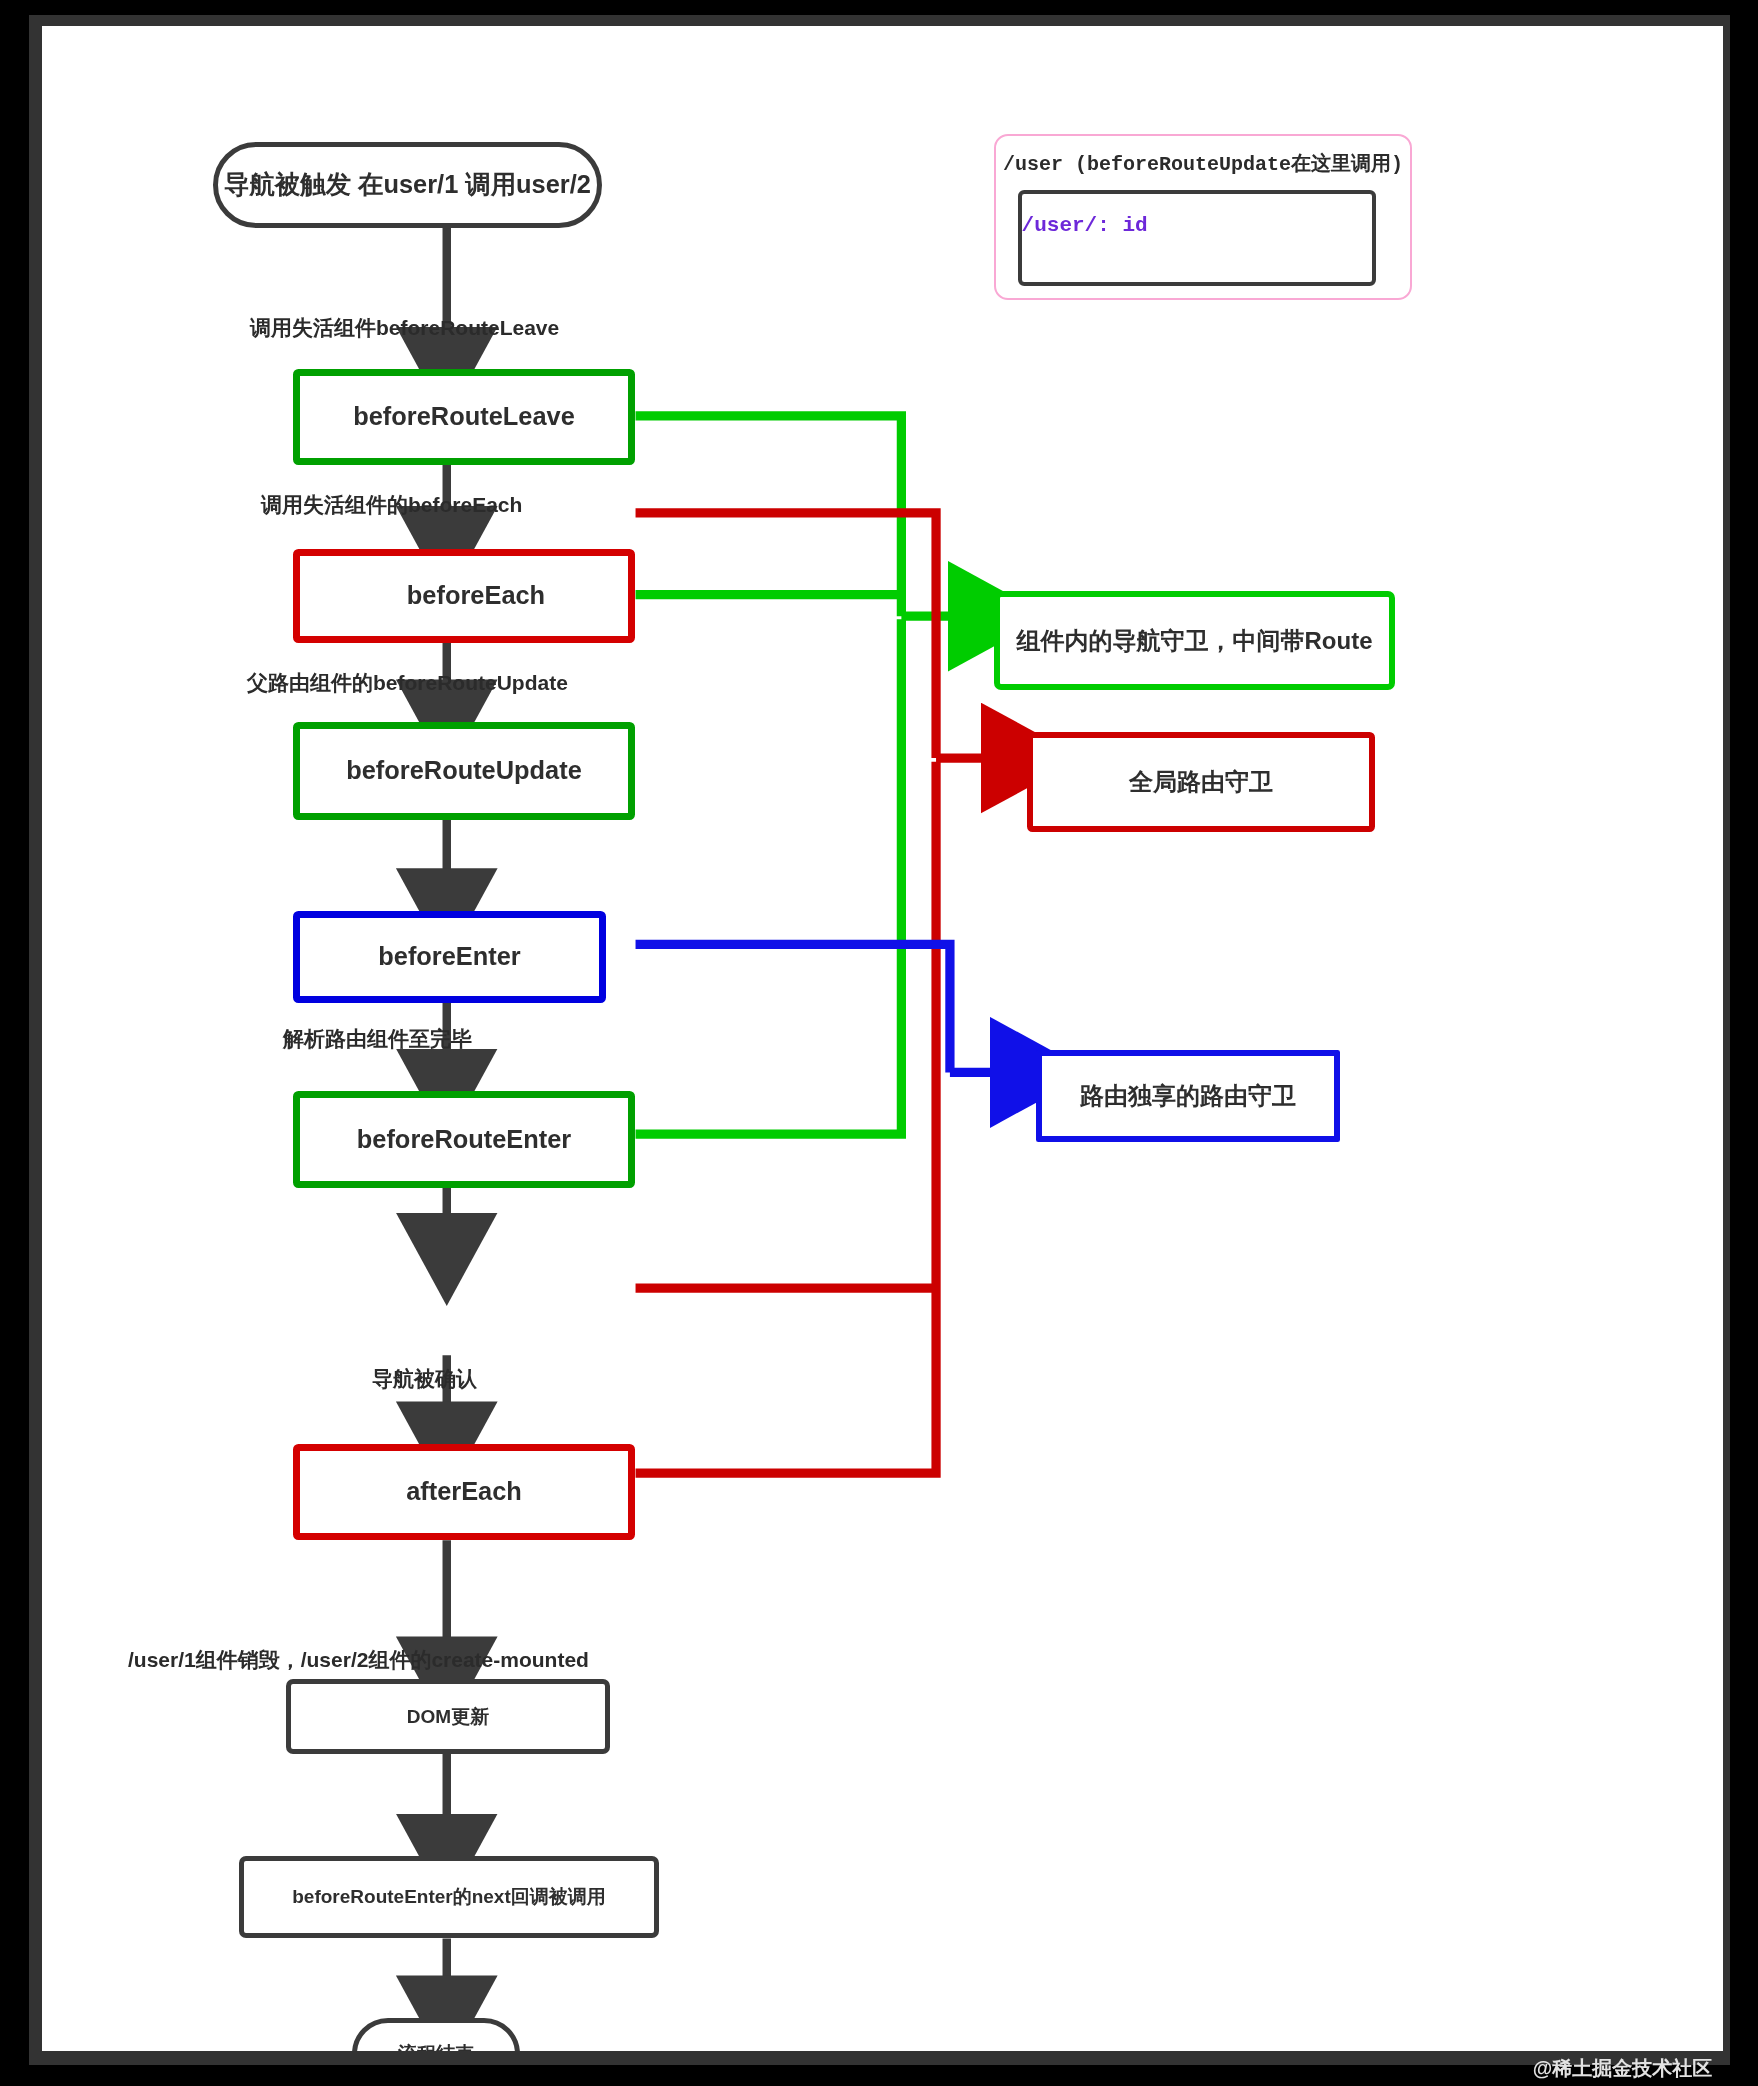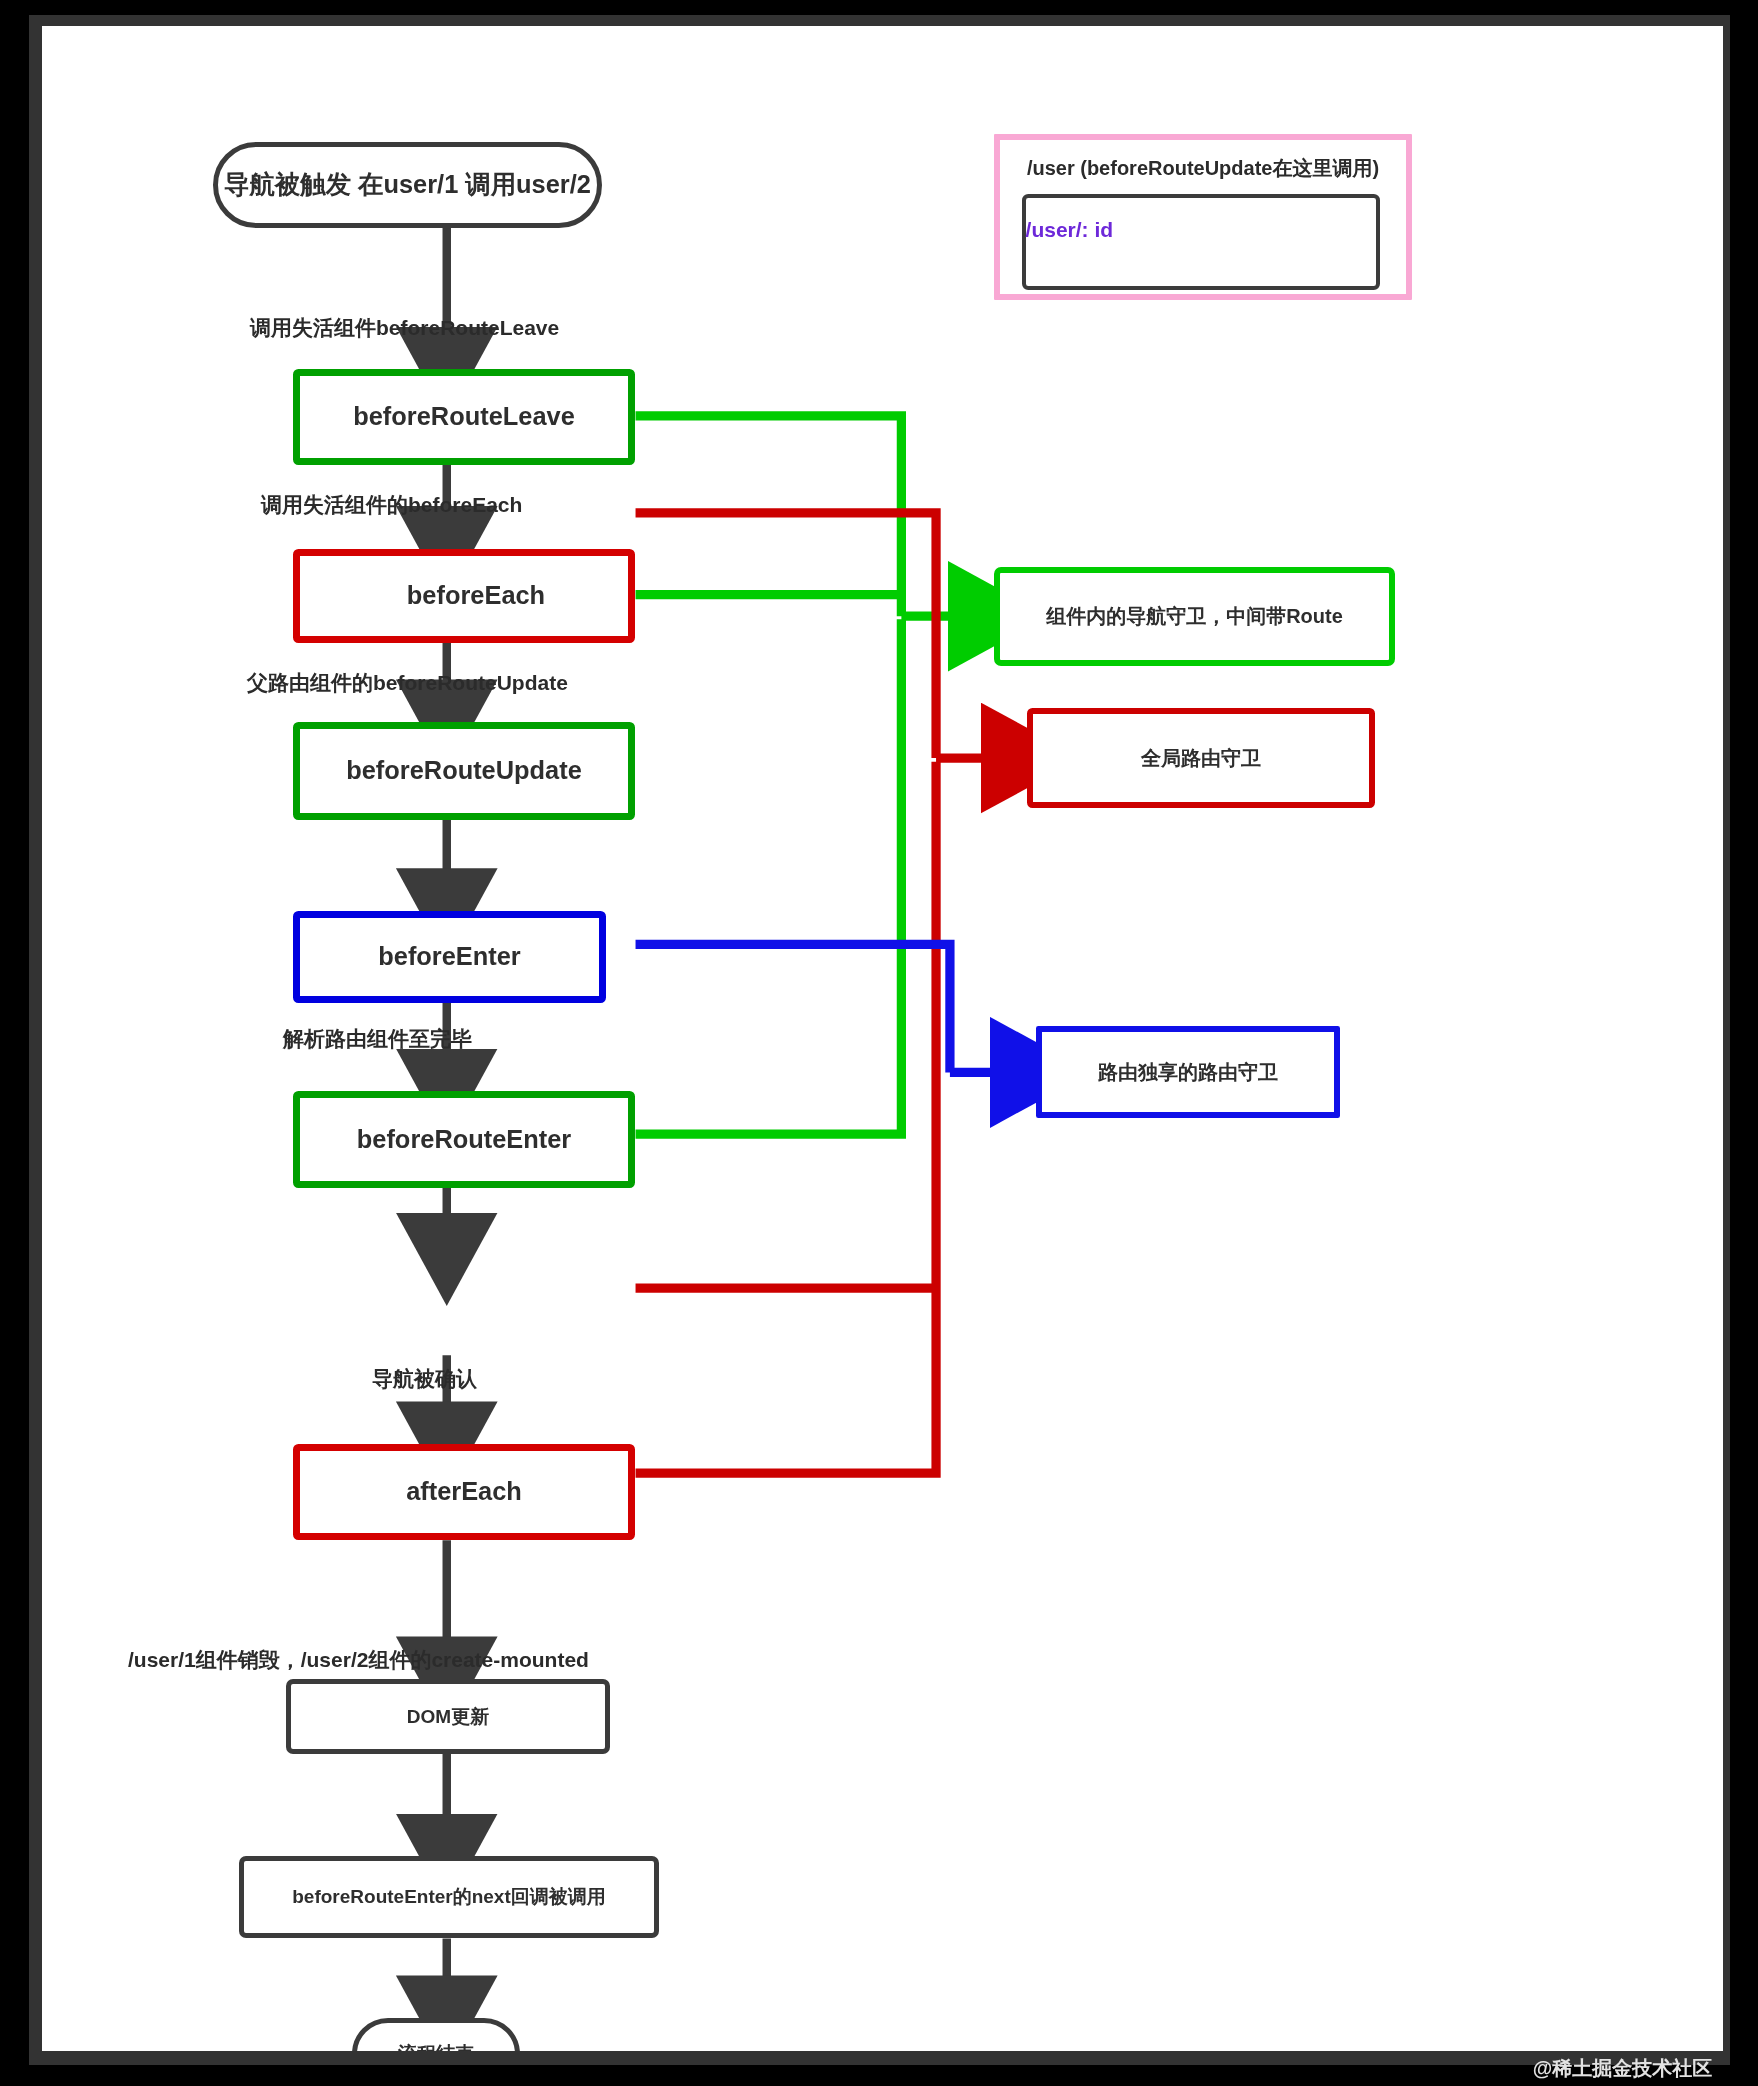--- a/index.html
+++ b/index.html
@@ -15,25 +15,25 @@
         justify-content:center;text-align:center;background:#ffffff;color:#2e2e2e;
         font-weight:bold;line-height:1.15;}
   .b-green{border:7px solid #00a000;border-radius:5.4px;}
   .b-red{border:7px solid #d40000;border-radius:5.4px;}
   .b-blue{border:7px solid #0000e0;border-radius:5.4px;}
   .b-dark{border:5.4px solid #3b3b3b;border-radius:7px;}
   .b-dark-thin{border:4.6px solid #3b3b3b;border-radius:6.2px;}
   .b-bgreen{border:6.2px solid #00cc00;border-radius:7px;}
   .b-bred{border:6.2px solid #cc0000;border-radius:5.4px;}
   .b-bblue{border:6.2px solid #1010e8;border-radius:2.3px;}
-  .b-outerblue{border:6px solid #f9a8d4;border-radius:1px;}
+  .b-outerblue{border:2px solid #f9a8d4;border-radius:14px;font-family:Liberation Mono, monospace;}
   .stadium{border-radius:770px;}
 
   .fs-main{font-size:25.4px;}
-  .fs-note{font-size:20px;}
+  .fs-note{font-size:24px;margin-top:24px;}
   .fs-small{font-size:21px;}
   .fs-reg{font-size:19px;font-weight:bold;}
 
   .edgelabel{position:absolute;color:#2b2b2b;font-weight:bold;white-space:nowrap;}
   #wmwrap{position:absolute;left:42px;top:2052px;width:1681px;height:35px;}
   #wmtext{position:absolute;right:10.8px;top:3.1px;color:#e2e2e2;font-size:20px;font-weight:bold;}
 </style>
 </head>
 <body>
 

